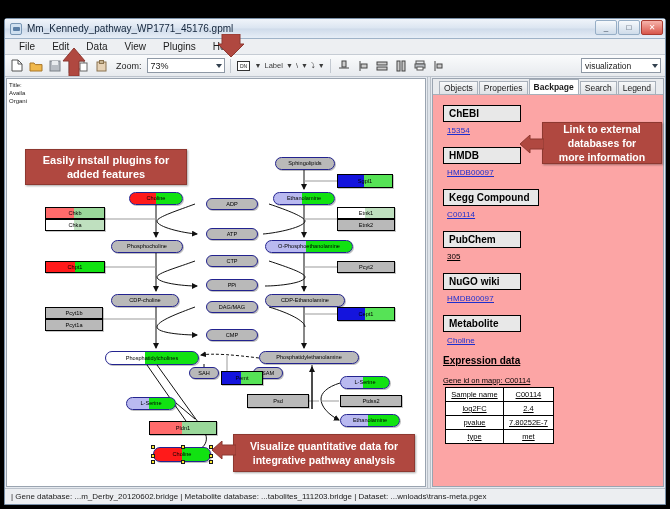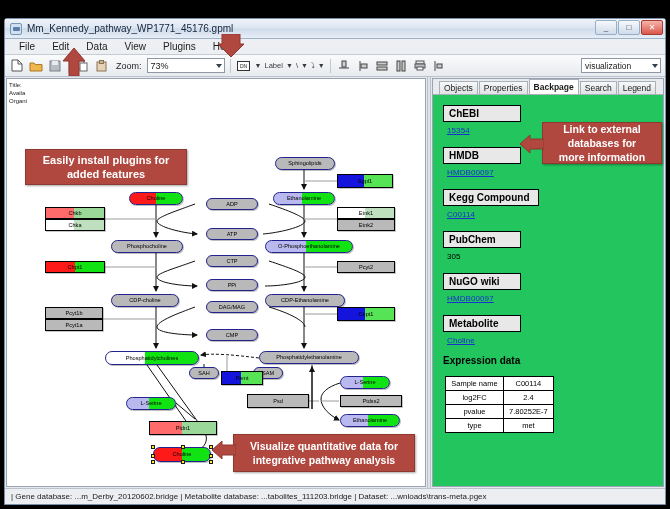--- a/index.html
+++ b/index.html
@@ -135,21 +135,21 @@
   
   #side-tabs { display:flex; align-items:flex-end; height:16px; padding-left:6px; background:#e9ebee; border-bottom:1px solid #a8b0ba;}
   .tab {
     font-size:8.5px; color:#1b1b1b;
     padding:1px 4px 1px 4px;
     border:1px solid #a8b0ba; border-bottom:none;
     background:linear-gradient(to bottom,#f7f8f9,#dfe2e6);
     margin-right:1px; height:13px; line-height:11px;
   }
   .tab.active { background:#ffffff; font-weight:bold; height:15px; line-height:13px;}
-  #side-content { flex:1; background:#22c55e; overflow:hidden; padding:8px 0 0 10px; position:relative;}
+  #side-content { flex:1; background:#fca5a5; overflow:hidden; padding:8px 0 0 10px; position:relative;text-decoration:underline;}
   .db-header {
     display:inline-block;
     border:1px solid #000;
     background:#e8e8e8;
     font-size:10px; font-weight:bold; color:#000;
     padding:2px 8px 2px 5px;
     min-width:78px;
     margin-bottom:4px;
   }
   .db-link { font-size:8px; color:#1c2fd0; text-decoration:underline; margin:0 0 10px 4px; display:block; letter-spacing:0.1px;}
@@ -551,20 +551,21 @@
           <div class="db-header">PubChem</div>
           <span class="db-plain">305</span>
 
           <div class="db-header">NuGO wiki</div>
           <a class="db-link">HMDB00097</a>
 
           <div class="db-header">Metabolite</div>
           <a class="db-link">Choline</a>
 
           <div id="expr-title">Expression data</div>
+          <div id="gene-id-line">Gene id on mapp: C00114</div>
           <table id="expr-table">
             <tbody>
                 <tr>
               <td class="k">Sample name</td>
               <td class="v">C00114</td>
             </tr>
             <tr>
               <td class="k">log2FC</td>
               <td class="v">2.4</td>
             </tr>

